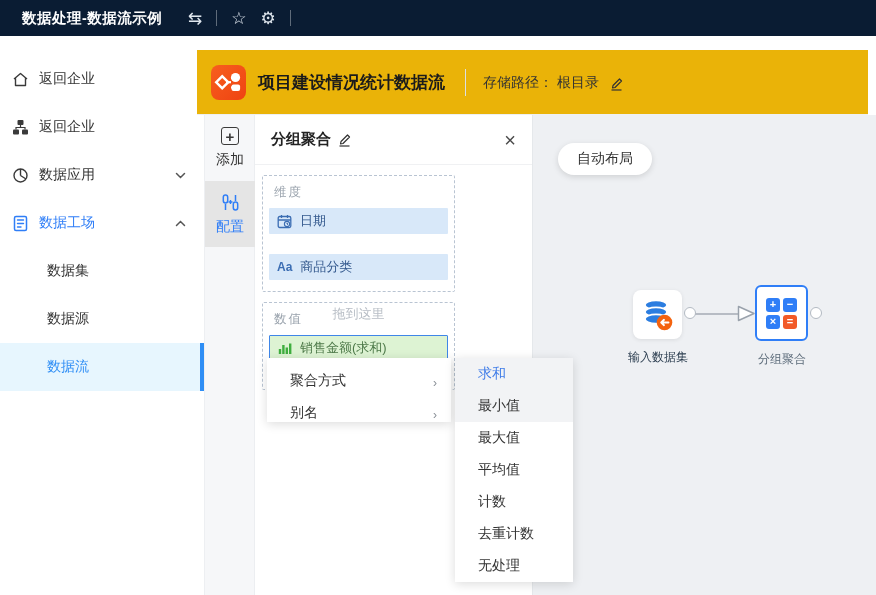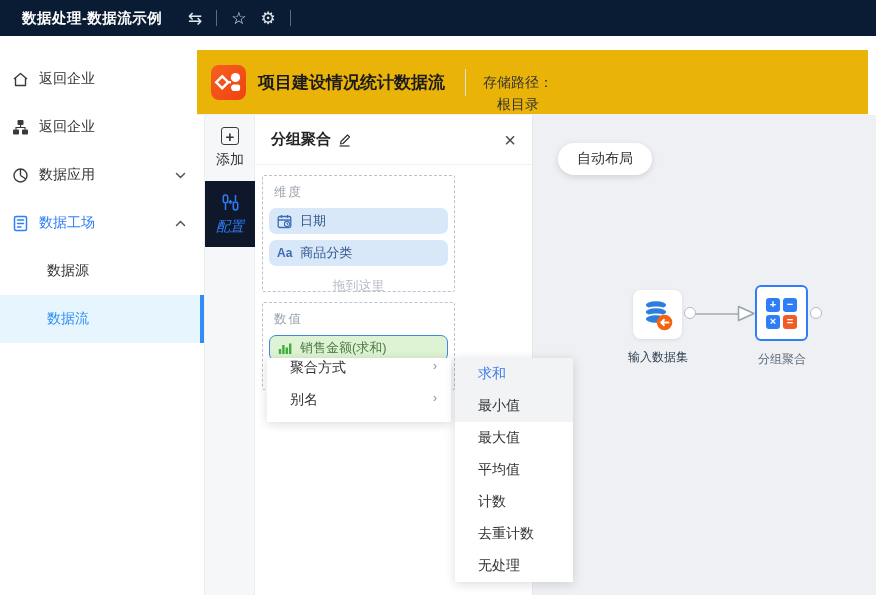--- a/index.html
+++ b/index.html
@@ -29,57 +29,57 @@
   .chev { position:absolute; right:18px; width:11px; height:11px; }
 
   
   .main-header { left:197px; top:50px; width:671px; height:65px; background:#eab308;
                  border-bottom:1px solid #eef0f2; }
   .app-icon { position:absolute; left:14px; top:15px; width:35px; height:35px;
               border-radius:8px; background:linear-gradient(135deg,#f75f1e,#ef4312); }
   .doc-title { position:absolute; left:61px; top:21px; font-size:17px; font-weight:700; color:#1b1b1b; }
   .hdr-div { position:absolute; left:268px; top:19px; width:1px; height:27px; background:#dcdfe3; }
   .path-wrap { position:absolute; left:286px; top:24px; font-size:14px; color:#333;
-               display:flex; align-items:center; gap:4px;flex-direction:column; }
+               display:flex; align-items:center; gap:4px; }
   .pencil { width:15px; height:15px; cursor:pointer; }
 
   
   .tool-rail { left:205px; top:115px; width:50px; height:480px; background:#f6f7f9;
                border-right:1px solid #eceef1; }
   .rail-item { width:50px; height:66px; display:flex; flex-direction:column;
                align-items:center; justify-content:center; gap:6px; cursor:pointer;
                font-size:14px; color:#333; }
-  .rail-item.active { background:#0f172a; color:#2f7ef7;font-style:italic; }
+  .rail-item.active { background:#e5e5e5; color:#2f7ef7; }
   .plus-box { width:18px; height:18px; border:1.6px solid #3a3a3a; border-radius:3px;
               display:flex; align-items:center; justify-content:center;
               font-size:15px; line-height:1; color:#3a3a3a; font-weight:700; }
 
   
   .panel { left:255px; top:115px; width:278px; height:480px; background:#fff;
            border-right:1px solid #e5e8eb; }
   .panel-header { height:50px; display:flex; align-items:center; padding:0 16px;
                   border-bottom:1px solid #f0f1f3; }
   .panel-title { font-size:15px; font-weight:700; color:#222; margin-right:6px; }
   .panel-close { margin-left:auto; font-size:20px; color:#4a4a4a; cursor:pointer; line-height:1; }
   .drop-box { position:absolute; left:7px; width:193px; border:1px dashed #b9c4d2;
               border-radius:2px; padding:8px 6px 6px; }
   .box-dim { top:60px; height:117px; }
   .box-val { top:187px; height:88px; }
   .zone-label { font-size:12.5px; color:#9aa3ad; letter-spacing:2px; margin:0 0 7px 5px; }
-  .chip { height:26px; border-radius:7px; display:flex; align-items:center;
-          padding:0 8px; gap:8px; font-size:13px; margin-bottom:6px; cursor:pointer; }
+  .chip { height:26px; border-radius:1px; display:flex; align-items:center;
+          padding:0 8px; gap:8px; font-size:13px; margin-bottom:20px; cursor:pointer; }
   .chip-blue { background:#d8e8f9; color:#33588d; }
   .chip-green { background:#ddf3d3; border:1px solid #3f86e8; color:#4e7a4a; }
   .aa-glyph { font-size:12px; font-weight:700; color:#3b6db3; }
   .drop-hint { text-align:center; font-size:13px; color:#b7bdc5; padding-top:5px; }
 
   
   .ctx-menu { left:267px; top:358px; width:184px; background:#fff; z-index:30;
               box-shadow:0 2px 10px rgba(0,0,0,.14); }
-  .ctx-item { height:32px; display:flex; align-items:flex-start; padding:1px 14px 0 23px;
+  .ctx-item { height:32px; display:flex; align-items:flex-end; padding:1px 14px 0 23px;
               font-size:14px; color:#333; cursor:pointer; }
   .ctx-arrow { margin-left:auto; color:#8a9097; font-size:12px; }
   .sub-menu { left:455px; top:358px; width:118px; background:#fff; z-index:31;
               box-shadow:0 2px 10px rgba(0,0,0,.14); }
   .sub-item { height:32px; display:flex; align-items:center; padding-left:23px;
               font-size:14px; color:#333; cursor:pointer; }
   .sub-item.shaded { background:#f2f3f5; }
   .sub-item.current { color:#3f7ce8; }
 
   
@@ -148,20 +148,23 @@
     <svg class="s-ic" viewBox="0 0 17 17">
       <rect x="2.5" y="1.5" width="12" height="14" rx="1.5" fill="none" stroke="#2f7ef7" stroke-width="1.5"></rect>
       <path d="M5.5 5 H11.5 M5.5 8.5 H11.5 M5.5 12 H9" stroke="#2f7ef7" stroke-width="1.4" stroke-linecap="round"></path>
     </svg>
     <span>数据工场</span>
     <svg class="chev" viewBox="0 0 11 11">
       <path d="M1.5 7.5 L5.5 3.5 L9.5 7.5" fill="none" stroke="#555" stroke-width="1.5" stroke-linecap="round"></path>
     </svg>
   </div>
   <div class="side-item sub">
+    <span>数据集</span>
+  </div>
+  <div class="side-item sub">
     <span>数据源</span>
   </div>
   <div class="side-item sub selected">
     <span>数据流</span>
   </div>
 </div>
 
 <div class="abs main-header">
   <div class="app-icon">
     <svg viewBox="0 0 35 35" width="35" height="35">

